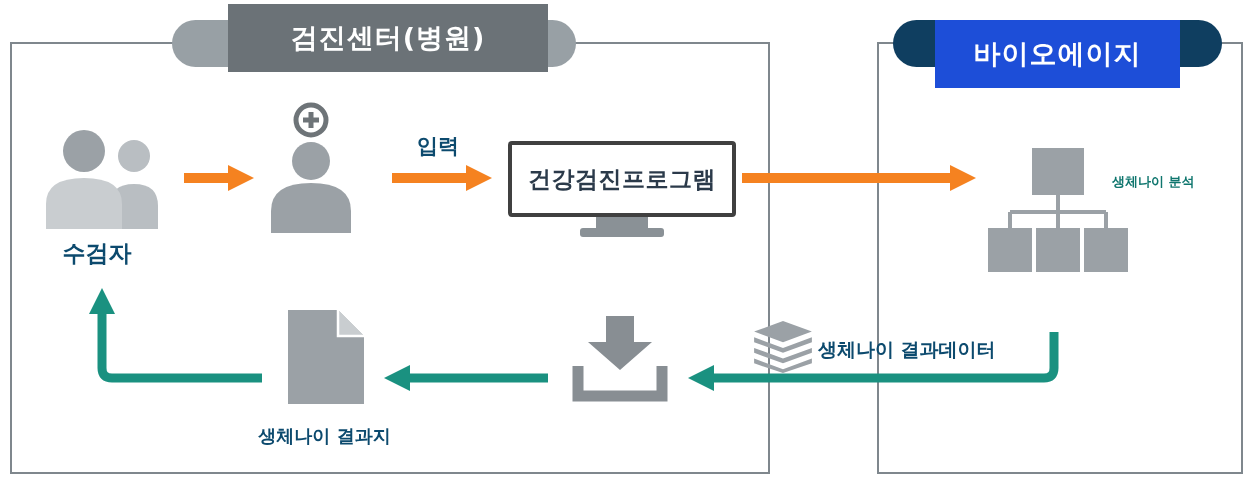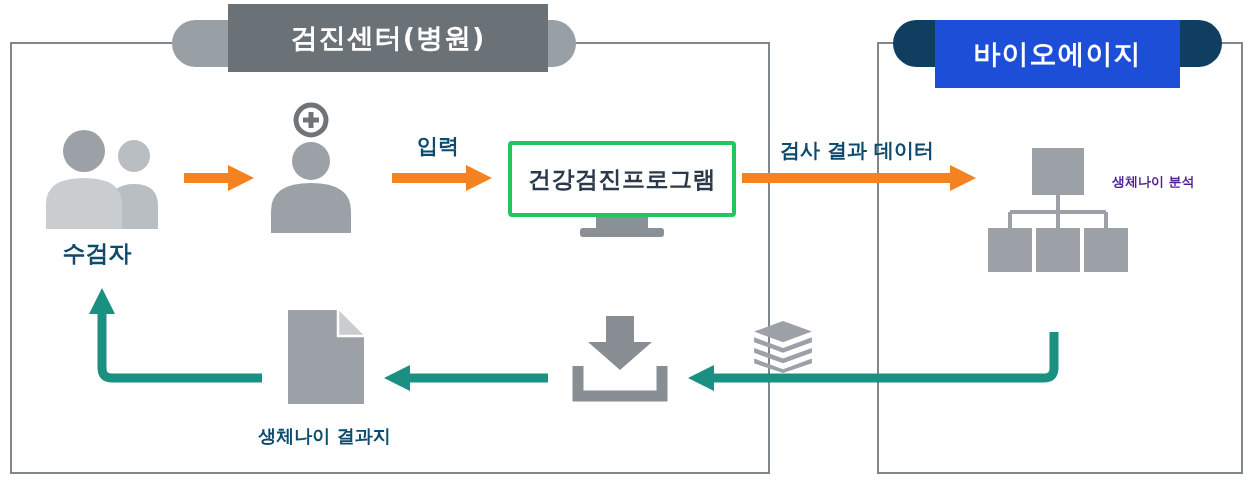--- a/index.html
+++ b/index.html
@@ -30,31 +30,31 @@
   .icon { position:absolute; z-index:1; }
   .icon svg { display:block; width:100%; height:100%; }
   .ic-people   { left:40px;  top:124px; width:130px; height:105px; }
   .ic-staff    { left:266px; top:101px; width:90px;  height:132px; }
   .ic-server   { left:988px; top:148px; width:140px; height:128px; }
   .ic-layers   { left:752px; top:321px; width:62px;  height:52px; }
   .ic-download { left:572px; top:316px; width:96px;  height:86px; }
   .ic-document { left:288px; top:310px; width:76px;  height:94px; }
 
   .monitor { position:absolute; left:508px; top:141px; width:220px; height:68px;
-             border:4px solid #22c55e; border-radius:4px; background:#ffffff;
+             border:4px solid #404040; border-radius:4px; background:#ffffff;
              display:flex; align-items:center; justify-content:center; z-index:1; }
   .monitor-text { font-size:23px; font-weight:700; color:#2B3A4A; letter-spacing:0.5px; }
   .monitor-neck { position:absolute; left:596px; top:217px; width:52px; height:11px; background:#8A9196; z-index:1; }
   .monitor-base { position:absolute; left:580px; top:228px; width:84px; height:9px; background:#8A9196; border-radius:3px; z-index:1; }
 
   .lbl { position:absolute; font-weight:700; color:#0c4a6e; text-align:center; z-index:2; }
   .lbl-examinee   { left:27px;  top:238px; width:140px; font-size:23px; }
   .lbl-input      { left:388px; top:132px; width:100px; font-size:21px; }
   .lbl-testresult { left:742px; top:137px; width:230px; font-size:20px; }
-  .lbl-note       { left:1112px;top:173px; width:125px; font-size:13px; color:#4c1d95; font-weight:600; text-align:left; }
+  .lbl-note       { left:1112px;top:173px; width:125px; font-size:13px; color:#0f766e; font-weight:600; text-align:left; }
   .lbl-server     { left:985px; top:290px; width:145px; font-size:21px; }
   .lbl-resultdata { left:818px; top:337px; width:215px; font-size:19px; text-align:left; }
   .lbl-output     { left:490px; top:424px; width:260px; font-size:21px; }
   .lbl-sheet      { left:222px; top:424px; width:205px; font-size:18px; }
 
   .overlay { position:absolute; left:0; top:0; width:1250px; height:483px; z-index:2; pointer-events:none; }
 </style>
 </head>
 <body>
 
@@ -99,41 +99,41 @@
   </div>
 
   <div class="lbl lbl-input">입력</div>
 
   <div class="monitor">
     <span class="monitor-text">건강검진프로그램</span>
   </div>
   <div class="monitor-neck"></div>
   <div class="monitor-base"></div>
 
-  <div class="lbl lbl-testresult">검사 결과 데이터</div>
 
   <div class="icon ic-server">
     <svg viewBox="0 0 140 128">
       <rect x="44" y="0" width="52" height="47" fill="#9BA1A6"></rect>
       <path d="M70 47 V64 M22 64 H118 M22 64 V80 M70 64 V80 M118 64 V80" stroke="#9BA1A6" stroke-width="4" fill="none"></path>
       <rect x="0" y="80" width="44" height="44" fill="#9BA1A6"></rect>
       <rect x="48" y="80" width="44" height="44" fill="#9BA1A6"></rect>
       <rect x="96" y="80" width="44" height="44" fill="#9BA1A6"></rect>
     </svg>
   </div>
   <div class="lbl lbl-note">생체나이 분석</div>
 
   <div class="icon ic-layers">
     <svg viewBox="0 0 64 54">
       <path d="M32 0 L62 11 32 22 2 11 Z" fill="#9BA1A6"></path>
       <path d="M2 17 L32 28 62 17 62 22 32 33 2 22 Z" fill="#9BA1A6"></path>
       <path d="M2 28 L32 39 62 28 62 33 32 44 2 33 Z" fill="#9BA1A6"></path>
       <path d="M2 39 L32 50 62 39 62 44 32 54 2 44 Z" fill="#9BA1A6"></path>
     </svg>
   </div>
+  <div class="lbl lbl-resultdata">생체나이 결과데이터</div>
 
   <div class="icon ic-download">
     <svg viewBox="0 0 96 86">
       <path d="M34 0 H62 V26 H80 L48 54 16 26 H34 Z" fill="#888E93"></path>
       <path d="M6 50 V80 H90 V50" fill="none" stroke="#888E93" stroke-width="11"></path>
     </svg>
   </div>
 
   <div class="icon ic-document">
     <svg viewBox="0 0 76 94">

